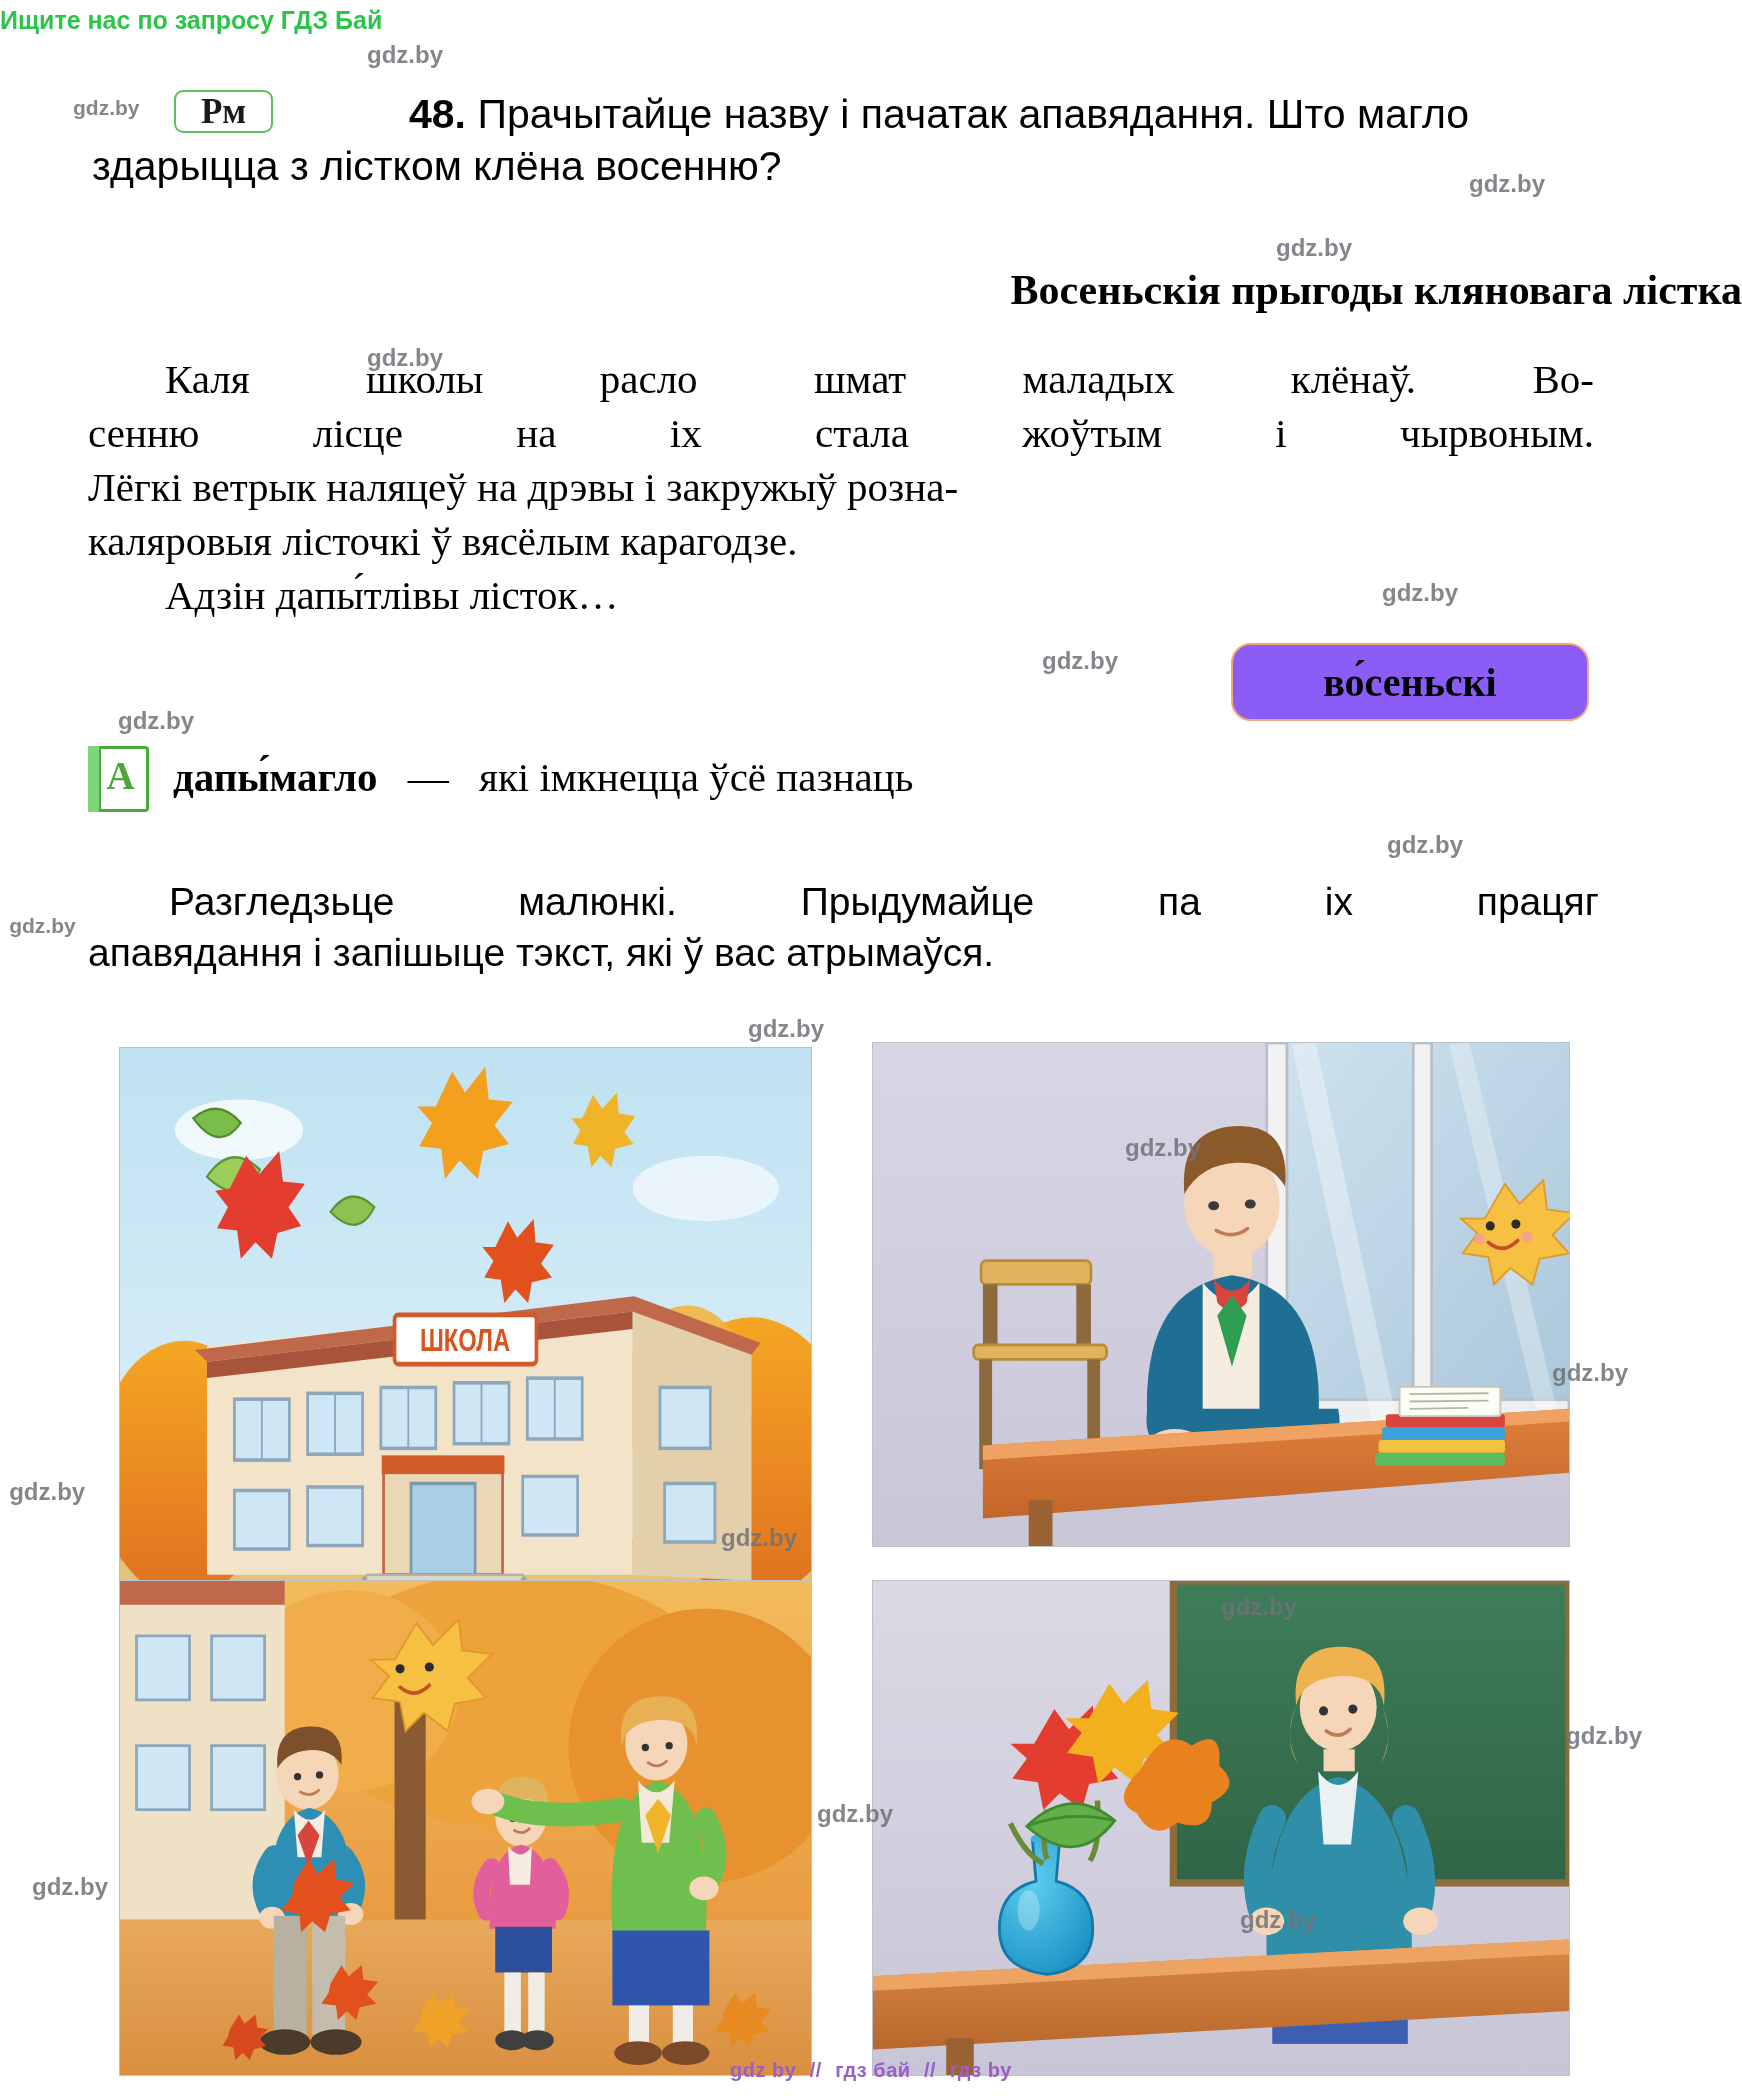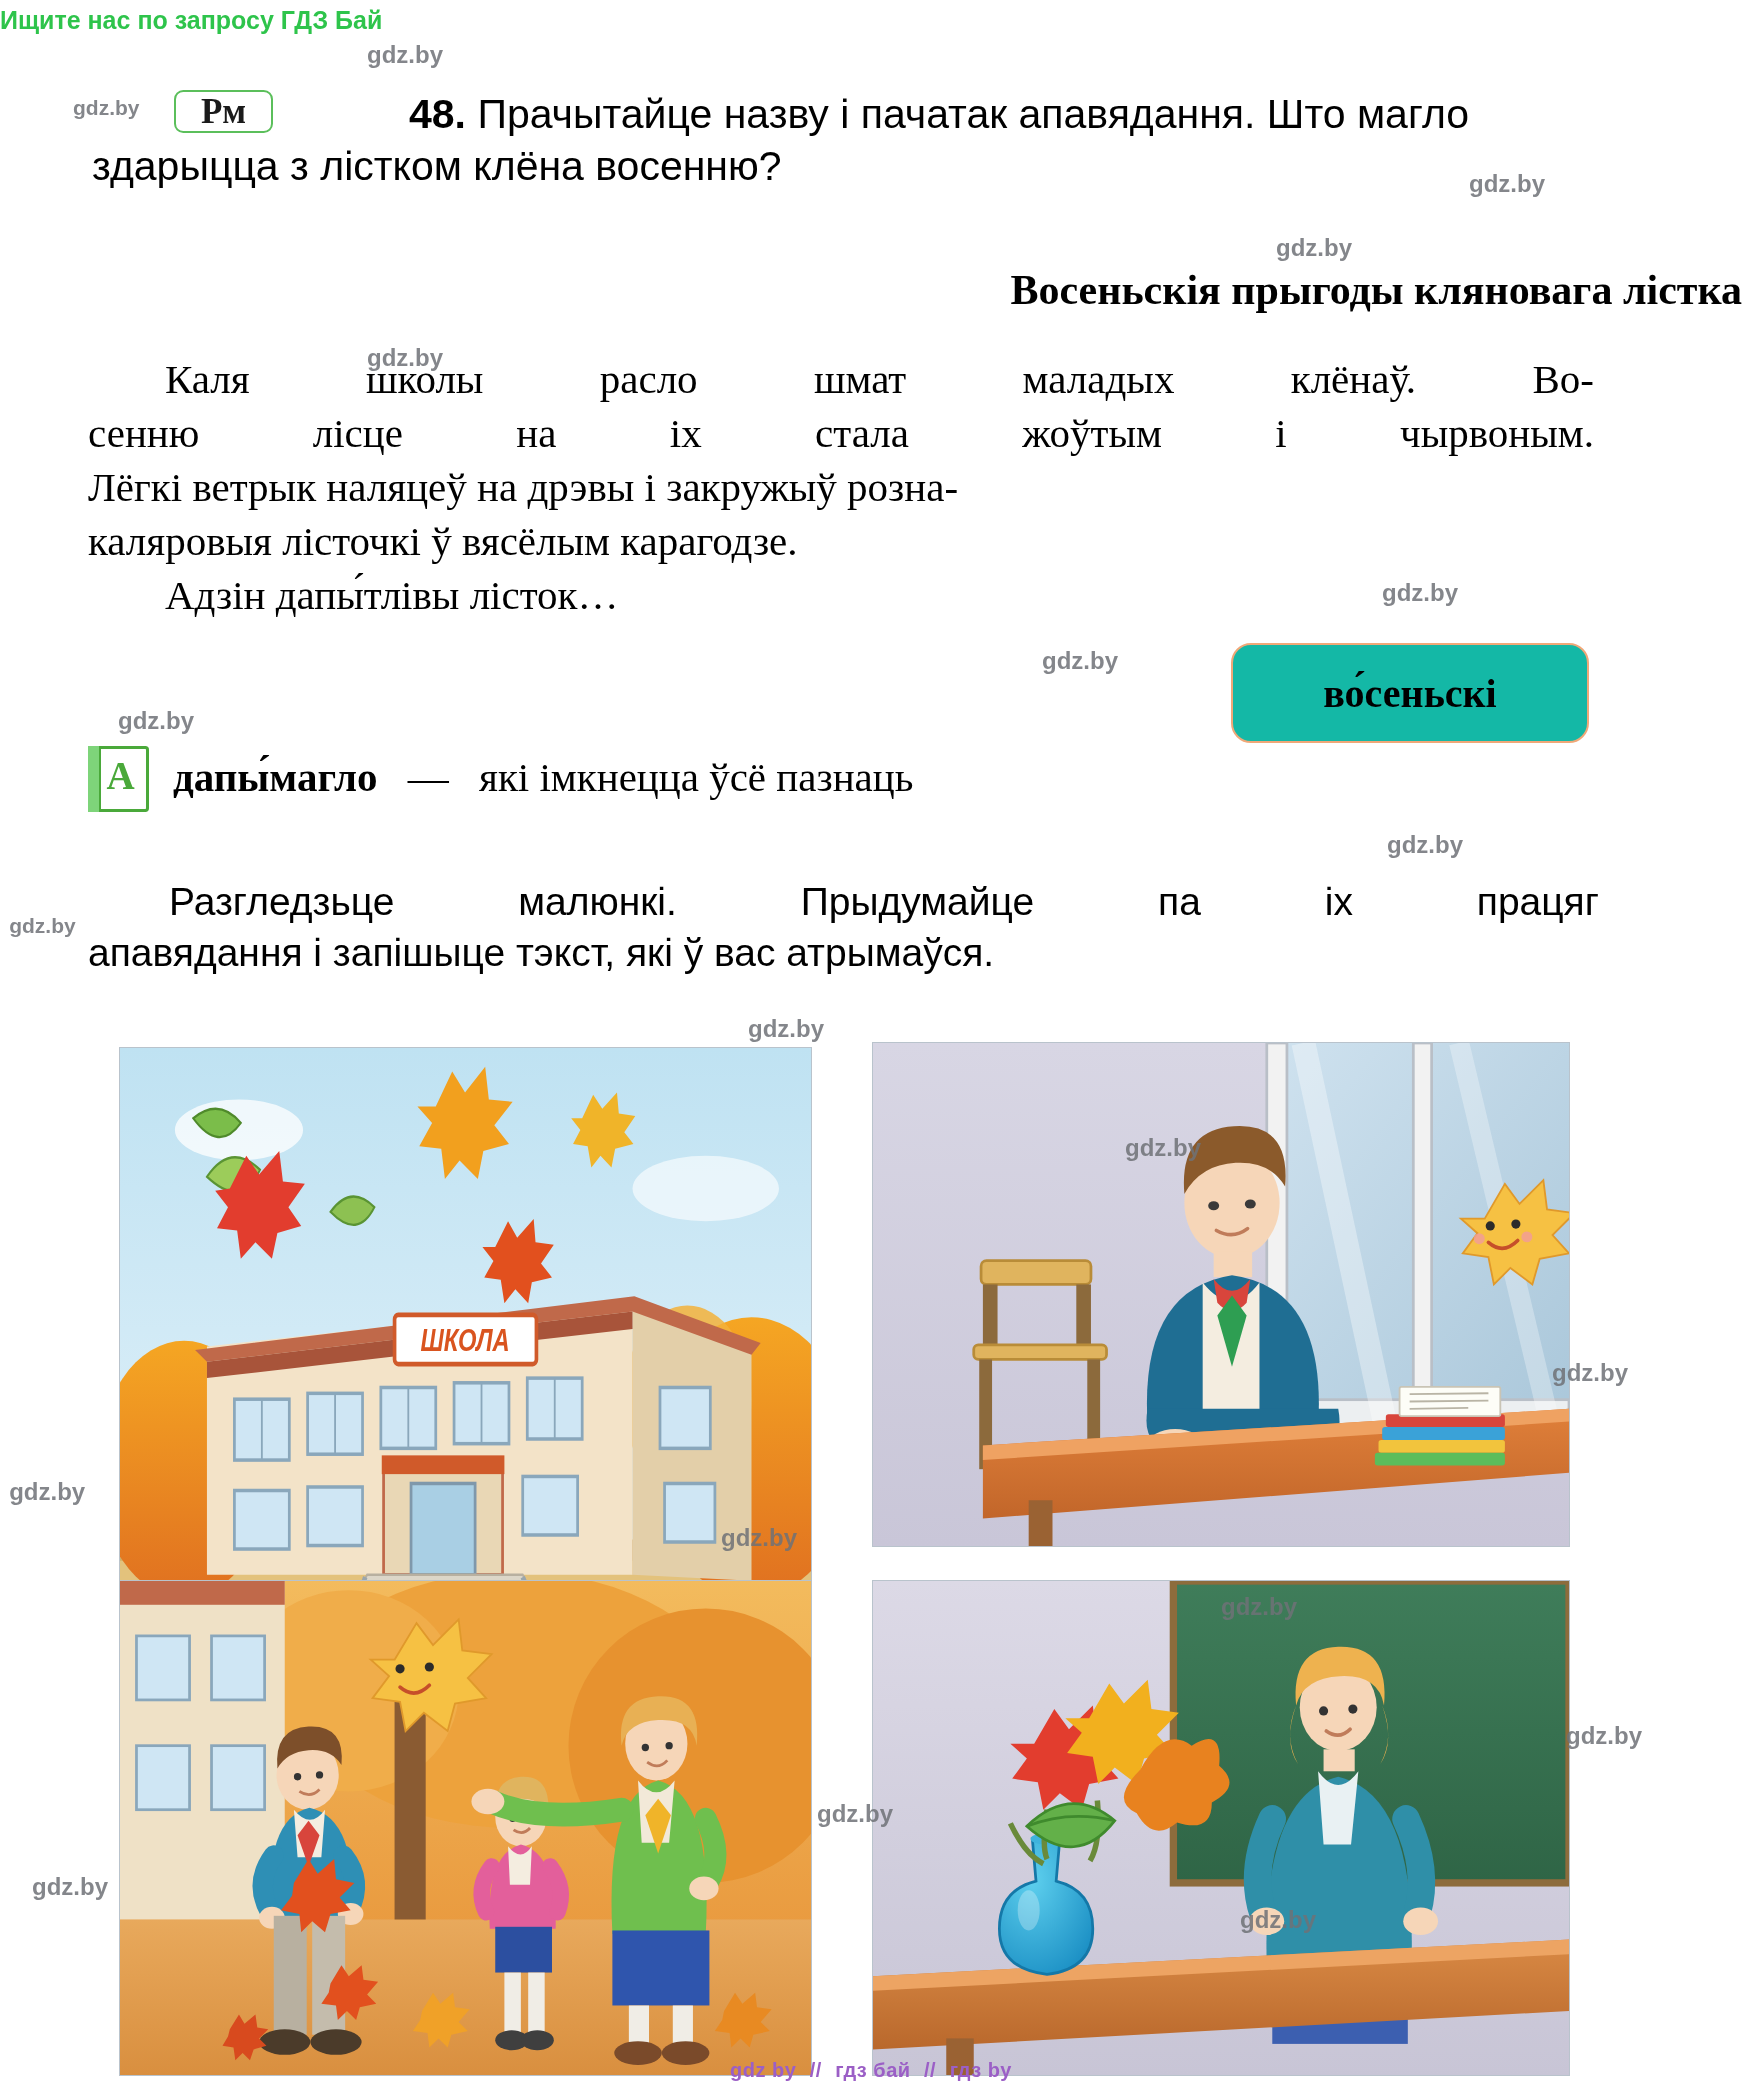--- a/index.html
+++ b/index.html
@@ -115,32 +115,32 @@
     display: flex;
     justify-content: space-between;
   }
 
   
   .vocab-box {
     position: absolute;
     left: 1231px;
     top: 643px;
     width: 358px;
-    height: 100px;
+    height: 78px;
     border: 2.8px solid #f0a878;
     border-radius: 20px;
     box-sizing: border-box;
     display: flex;
     align-items: center;
     justify-content: center;
     font-family: "Liberation Serif", serif;
     font-size: 40px;
     font-weight: 700;
     color: #000;
-    background: #14b8a6;
+    background: #8b5cf6;
   }
 
   
   .dict-icon {
     position: absolute;
     left: 88px;
     top: 746px;
     width: 66px;
     height: 72px;
   }
@@ -198,21 +198,21 @@
   .task2 .l2 { display: block; }
 
   
   .pic {
     position: absolute;
     border: 1.8px solid #b9c3cc;
     box-sizing: border-box;
     overflow: hidden;
     background: #dfe9f2;
   }
-  #pic1 { left: 119px; top: 1047px; width: 693px; height: 640px; font-style: italic; }
+  #pic1 { left: 119px; top: 1047px; width: 693px; height: 640px; }
   #pic2 { left: 872px; top: 1042px; width: 698px; height: 505px; }
   #pic3 { left: 119px; top: 1580px; width: 693px; height: 496px; }
   #pic4 { left: 872px; top: 1580px; width: 698px; height: 496px; }
 
   .pic svg { display: block; width: 100%; height: 100%; }
 </style>
 </head>
 <body>
 
 <div class="top-banner">Ищите нас по запросу ГДЗ Бай</div>

